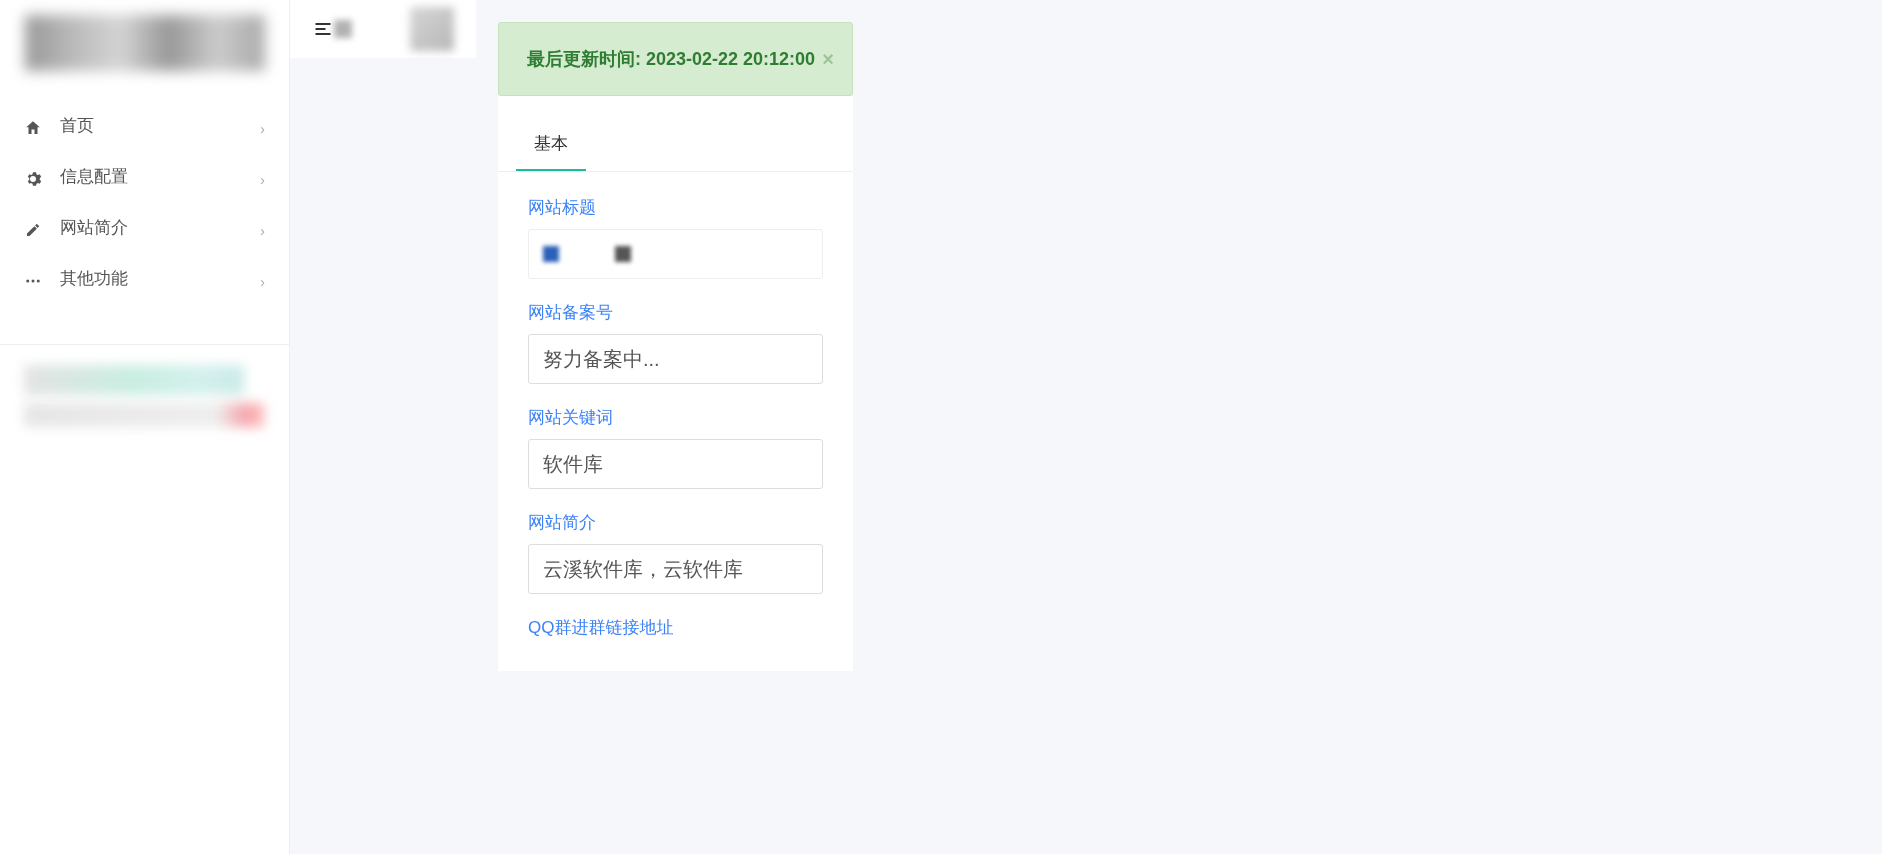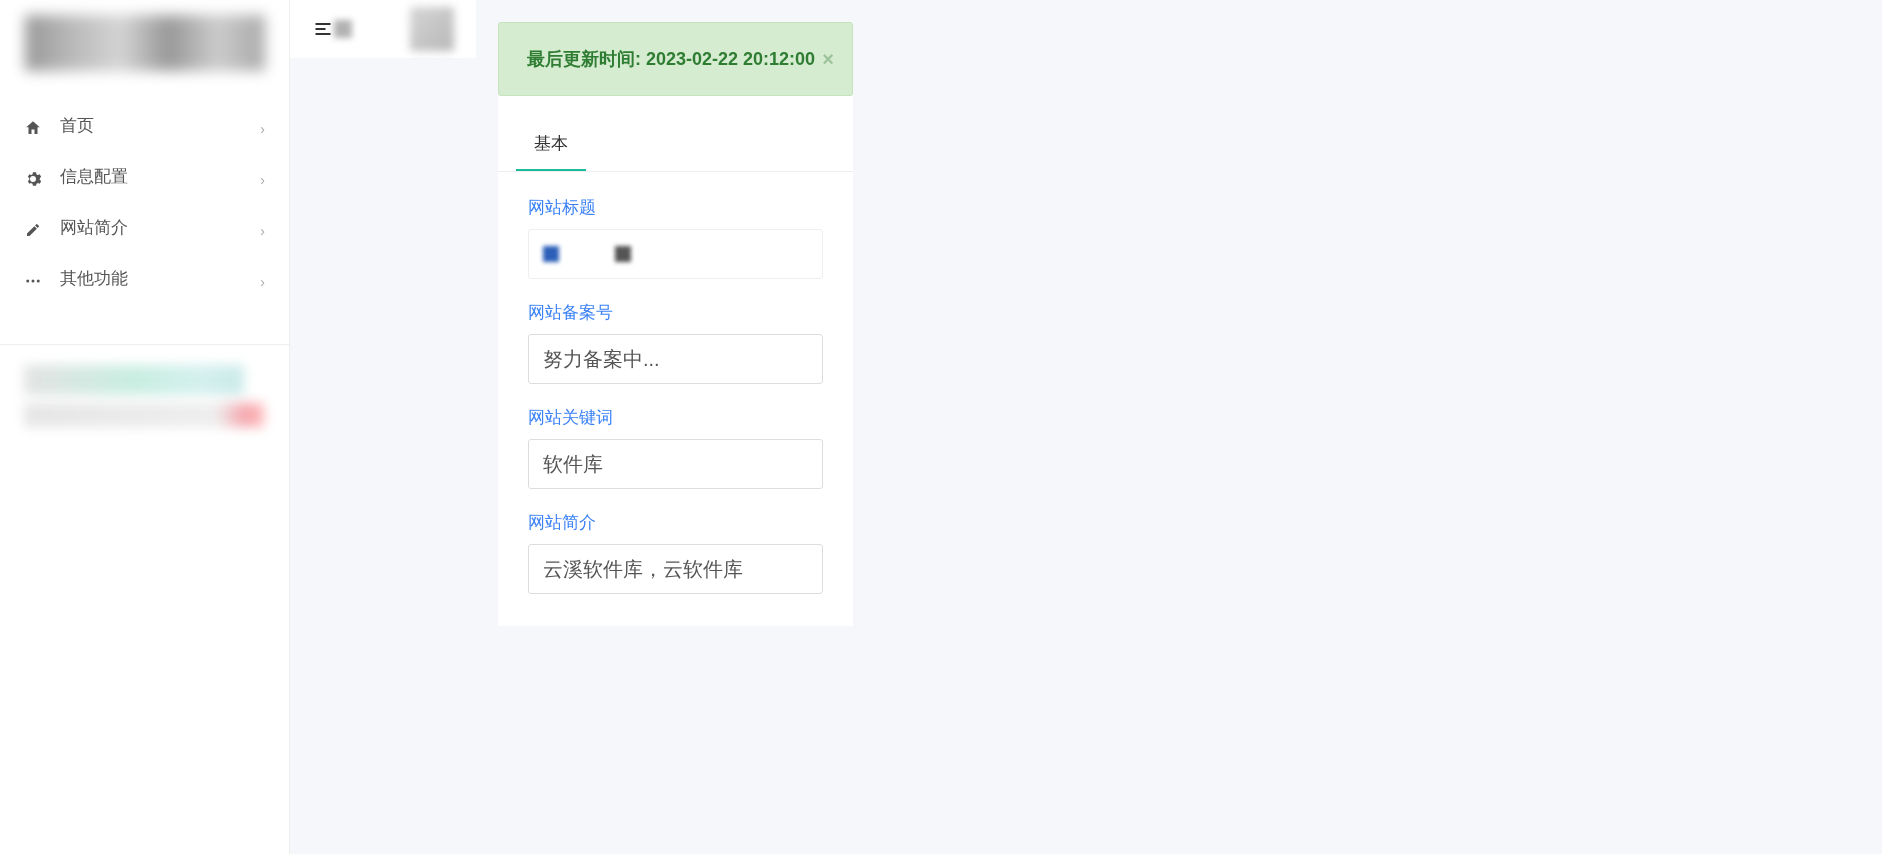--- a/index.html
+++ b/index.html
@@ -146,17 +146,20 @@
           <div class="form-group">
             <label class="form-label">网站关键词</label>
             <input class="form-input" value="软件库" style="">
           </div>
 
           <div class="form-group">
             <label class="form-label">网站简介</label>
             <input class="form-input" value="云溪软件库，云软件库" style="">
           </div>
 
+          <div class="form-group">
+            <label class="form-label">QQ群进群链接地址</label>
+          </div>
         </div>
       </div>
     </div>
   </main>
 </div>
 
 </body></html>

